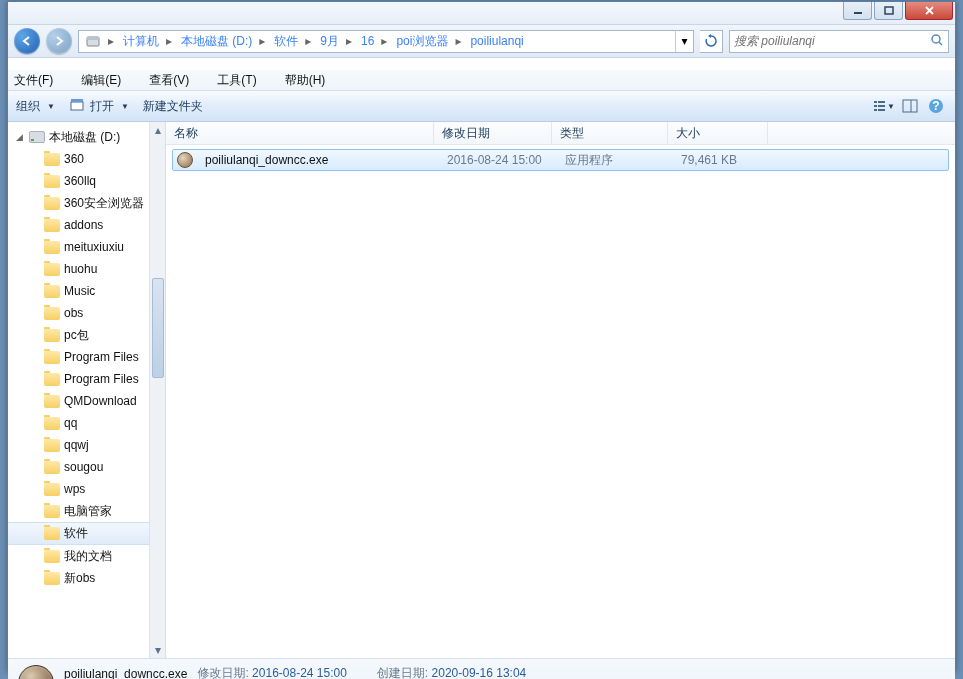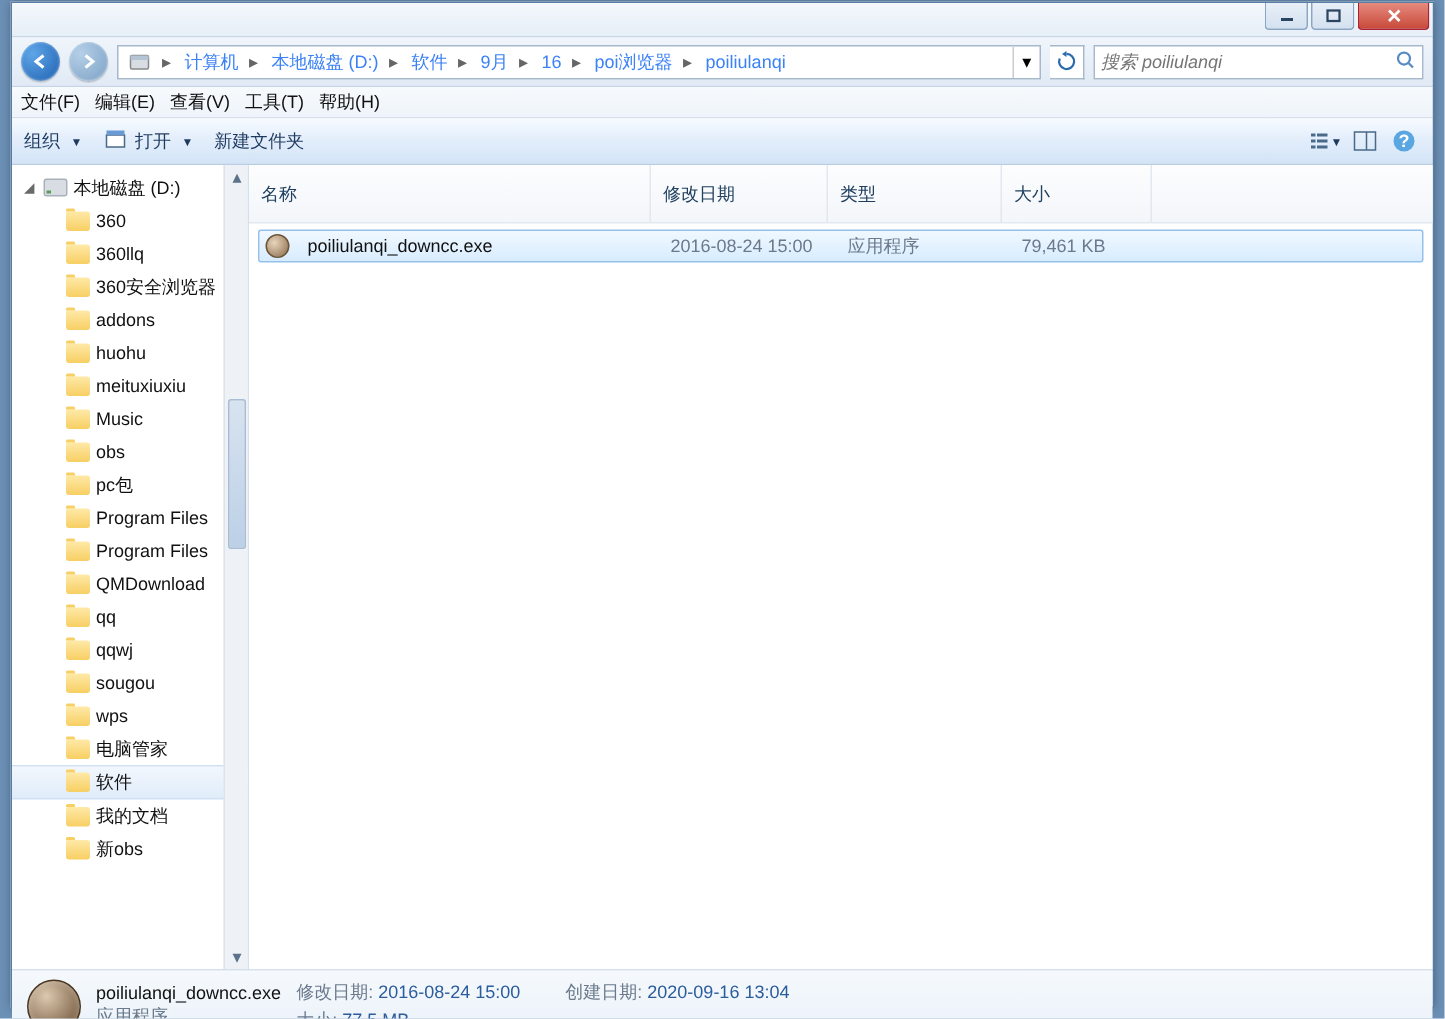--- a/index.html
+++ b/index.html
@@ -12,21 +12,21 @@
 .navbar { height:33px; background:linear-gradient(#f0f5fb,#e1eaf5); border-bottom:1px solid #c7d6e7; display:flex; align-items:center; padding:0 6px; gap:6px; }
 .navbtn { width:26px; height:26px; border-radius:50%; background:radial-gradient(circle at 30% 30%,#5ea6e8,#1e5fb0); display:flex; align-items:center; justify-content:center; box-shadow:inset 0 0 2px rgba(255,255,255,.6),0 1px 1px rgba(0,0,0,.2); }
 .navbtn.fwd { background:radial-gradient(circle at 30% 30%,#b5cfe8,#7ba0c4); }
 .breadcrumb { flex:1; height:23px; background:#fff; border:1px solid #a6b8cc; display:flex; align-items:center; overflow:hidden; }
 .bc-item { display:flex; align-items:center; padding:0 4px 0 6px; height:100%; color:#3b82f6; cursor:default; white-space:nowrap; }
 .bc-sep { width:12px; display:flex; align-items:center; justify-content:center; color:#666; }
 .bc-drop { margin-left:auto; width:18px; display:flex; align-items:center; justify-content:center; border-left:1px solid #ccc; height:100%; }
 .refresh { width:23px; height:23px; border:1px solid #a6b8cc; border-left:none; background:#fff; display:flex; align-items:center; justify-content:center; color:#2b6cb0; }
 .searchbox { width:220px; height:23px; background:#fff; border:1px solid #a6b8cc; display:flex; align-items:center; padding:0 4px; }
 .searchbox input { flex:1; border:none; outline:none; color:#8b5cf6; font-style:italic; }
-.menubar { height:21px; background:linear-gradient(#f7fafd,#eef4fa); border-bottom:1px solid #d6e0ec; display:flex; align-items:center; padding:0 6px; gap:10px; }
+.menubar { height:21px; background:linear-gradient(#f7fafd,#eef4fa); border-bottom:1px solid #d6e0ec; display:flex; align-items:center; padding:0 6px; gap:28px;margin-top:12px; }
 .menubar span { color:#111; cursor:default; }
 .toolbar { height:31px; background:linear-gradient(#f7fbff,#e3eefb 45%,#d3e4f7); border-bottom:1px solid #b9cde4; display:flex; align-items:center; padding:0 8px; gap:14px; }
 .tb-item { display:flex; align-items:center; gap:5px; color:#1e3a5f; cursor:default; }
 .tb-drop { font-size:8px; color:#1e3a5f; margin-left:2px;}
 .toolbar .spacer { flex:1; }
 .tb-right { display:flex; align-items:center; gap:4px; }
 .tb-iconbtn { width:22px; height:22px; display:flex; align-items:center; justify-content:center; color:#4a6a8a; }
 .body { display:flex; height:536px; }
 .sidebar { width:158px; border-right:1px solid #d6e0ec; overflow:hidden; position:relative; background:#fff; }
 .tree { padding:4px 0; }
@@ -36,21 +36,21 @@
 .tree-item .exp { width:11px; height:11px; display:flex; align-items:center; justify-content:center; color:#6a6a6a; font-size:9px; margin-left:-14px; }
 .folder-icon { width:16px; height:13px; background:linear-gradient(#ffe9a8,#f7cf63); border-radius:1px 2px 2px 2px; position:relative; }
 .folder-icon::before { content:""; position:absolute; top:-2px; left:0; width:6px; height:2px; background:#f7cf63; border-radius:1px 1px 0 0; }
 .drive-icon { width:16px; height:12px; background:#d8dde3; border:1px solid #aab1b9; border-radius:2px; position:relative; }
 .drive-icon::after{content:"";position:absolute;bottom:1px;left:1px;width:3px;height:2px;background:#5a9e5a;}
 .sidescroll { position:absolute; right:0; top:0; width:16px; height:100%; background:#eef1f5; border-left:1px solid #dde3ea; }
 .sidescroll .thumb { position:absolute; left:2px; width:12px; background:linear-gradient(#d8e3f0,#bcd0e6); border:1px solid #a8bdd4; border-radius:2px; top:156px; height:100px; }
 .sidescroll .arr { position:absolute; left:0; width:16px; height:16px; display:flex; align-items:center; justify-content:center; color:#5a728c; }
 .sidescroll .arr.up{top:0}.sidescroll .arr.dn{bottom:0}
 .main { flex:1; display:flex; flex-direction:column; background:#fff; }
-.headers { display:flex; height:39px; border-bottom:1px solid #e2e8ef; background:linear-gradient(#fdfdfe,#f3f6fa); }
+.headers { display:flex; height:23px; border-bottom:1px solid #e2e8ef; background:linear-gradient(#fdfdfe,#f3f6fa); }
 .hcol { padding:0 8px; display:flex; align-items:center; color:#204060; border-right:1px solid #e2e8ef; cursor:default; }
 .filelist { flex:1; padding:4px 6px; }
 .filerow { display:flex; height:22px; align-items:center; border:1px solid #94c1ec; background:linear-gradient(#f0f8ff,#d8ecff); border-radius:2px; }
 .fcol { padding:0 8px; color:#111; white-space:nowrap; overflow:hidden; }
 .fcol.dim { color:#6a7a8c; }
 .exe-icon { width:16px; height:16px; border-radius:50%; background:radial-gradient(circle at 35% 35%,#e8d5bc,#8a6a4a); margin:0 4px; flex-shrink:0; border:1px solid #6a5436;}
 .details { height:48px; border-top:1px solid #d6e0ec; background:linear-gradient(#f5f9fd,#eaf1f9); display:flex; align-items:center; padding:2px 10px; gap:10px; }
 .details .bigicon { width:36px; height:36px; border-radius:50%; background:radial-gradient(circle at 35% 30%,#dcc9af,#5f4227); border:1px solid #4a3520; box-shadow:inset 0 0 4px rgba(255,255,255,.4);}
 .details .meta { display:grid; grid-template-columns:auto auto; column-gap:30px; row-gap:2px; }
 .details .filename { font-size:12px; color:#111; }
@@ -200,25 +200,25 @@
           <div class="tree-item depth1">
             <span class="folder-icon"></span>
             <span>360安全浏览器</span>
           </div>
           <div class="tree-item depth1">
             <span class="folder-icon"></span>
             <span>addons</span>
           </div>
           <div class="tree-item depth1">
             <span class="folder-icon"></span>
+            <span>meituxiuxiu</span>
+          </div>
+          <div class="tree-item depth1">
+            <span class="folder-icon"></span>
             <span>huohu</span>
-          </div>
-          <div class="tree-item depth1">
-            <span class="folder-icon"></span>
-            <span>meituxiuxiu</span>
           </div>
           <div class="tree-item depth1">
             <span class="folder-icon"></span>
             <span>Music</span>
           </div>
           <div class="tree-item depth1">
             <span class="folder-icon"></span>
             <span>obs</span>
           </div>
           <div class="tree-item depth1">

